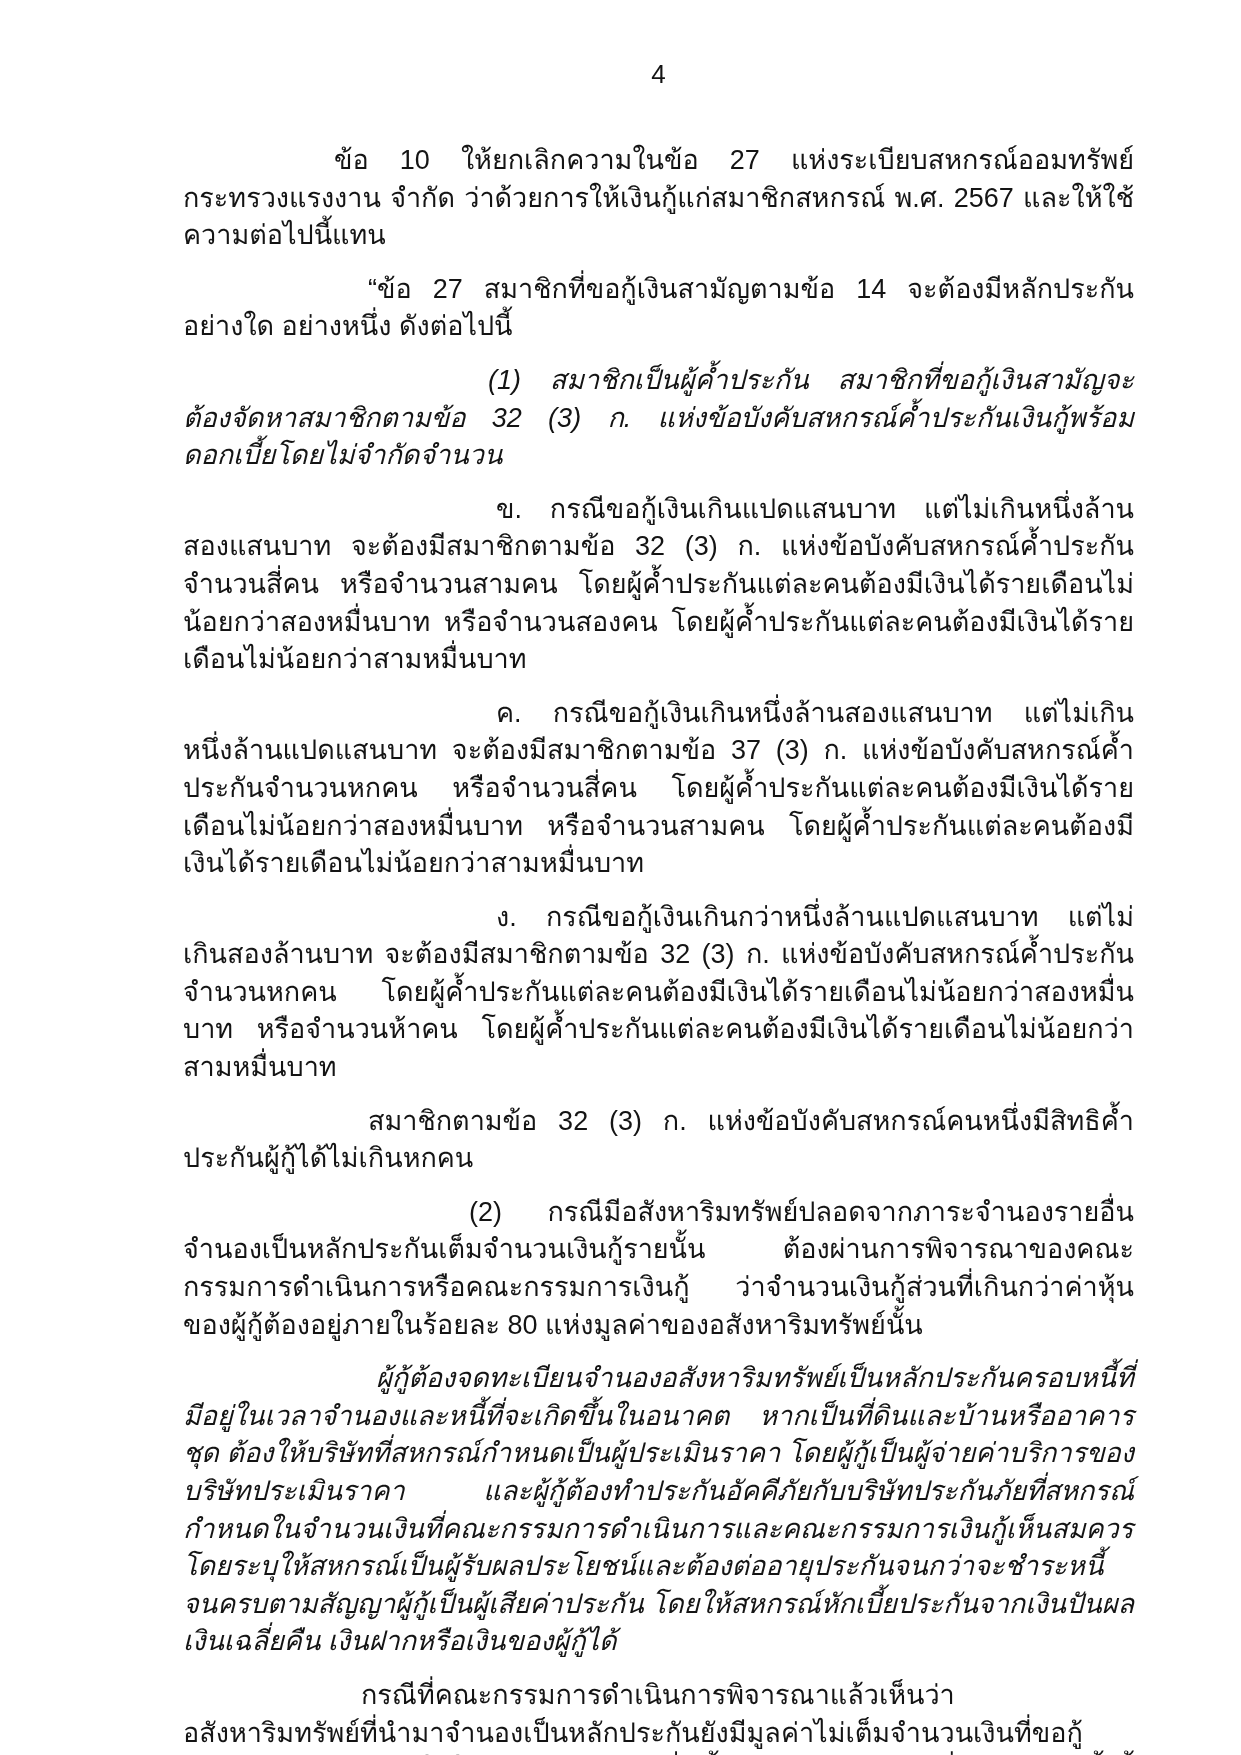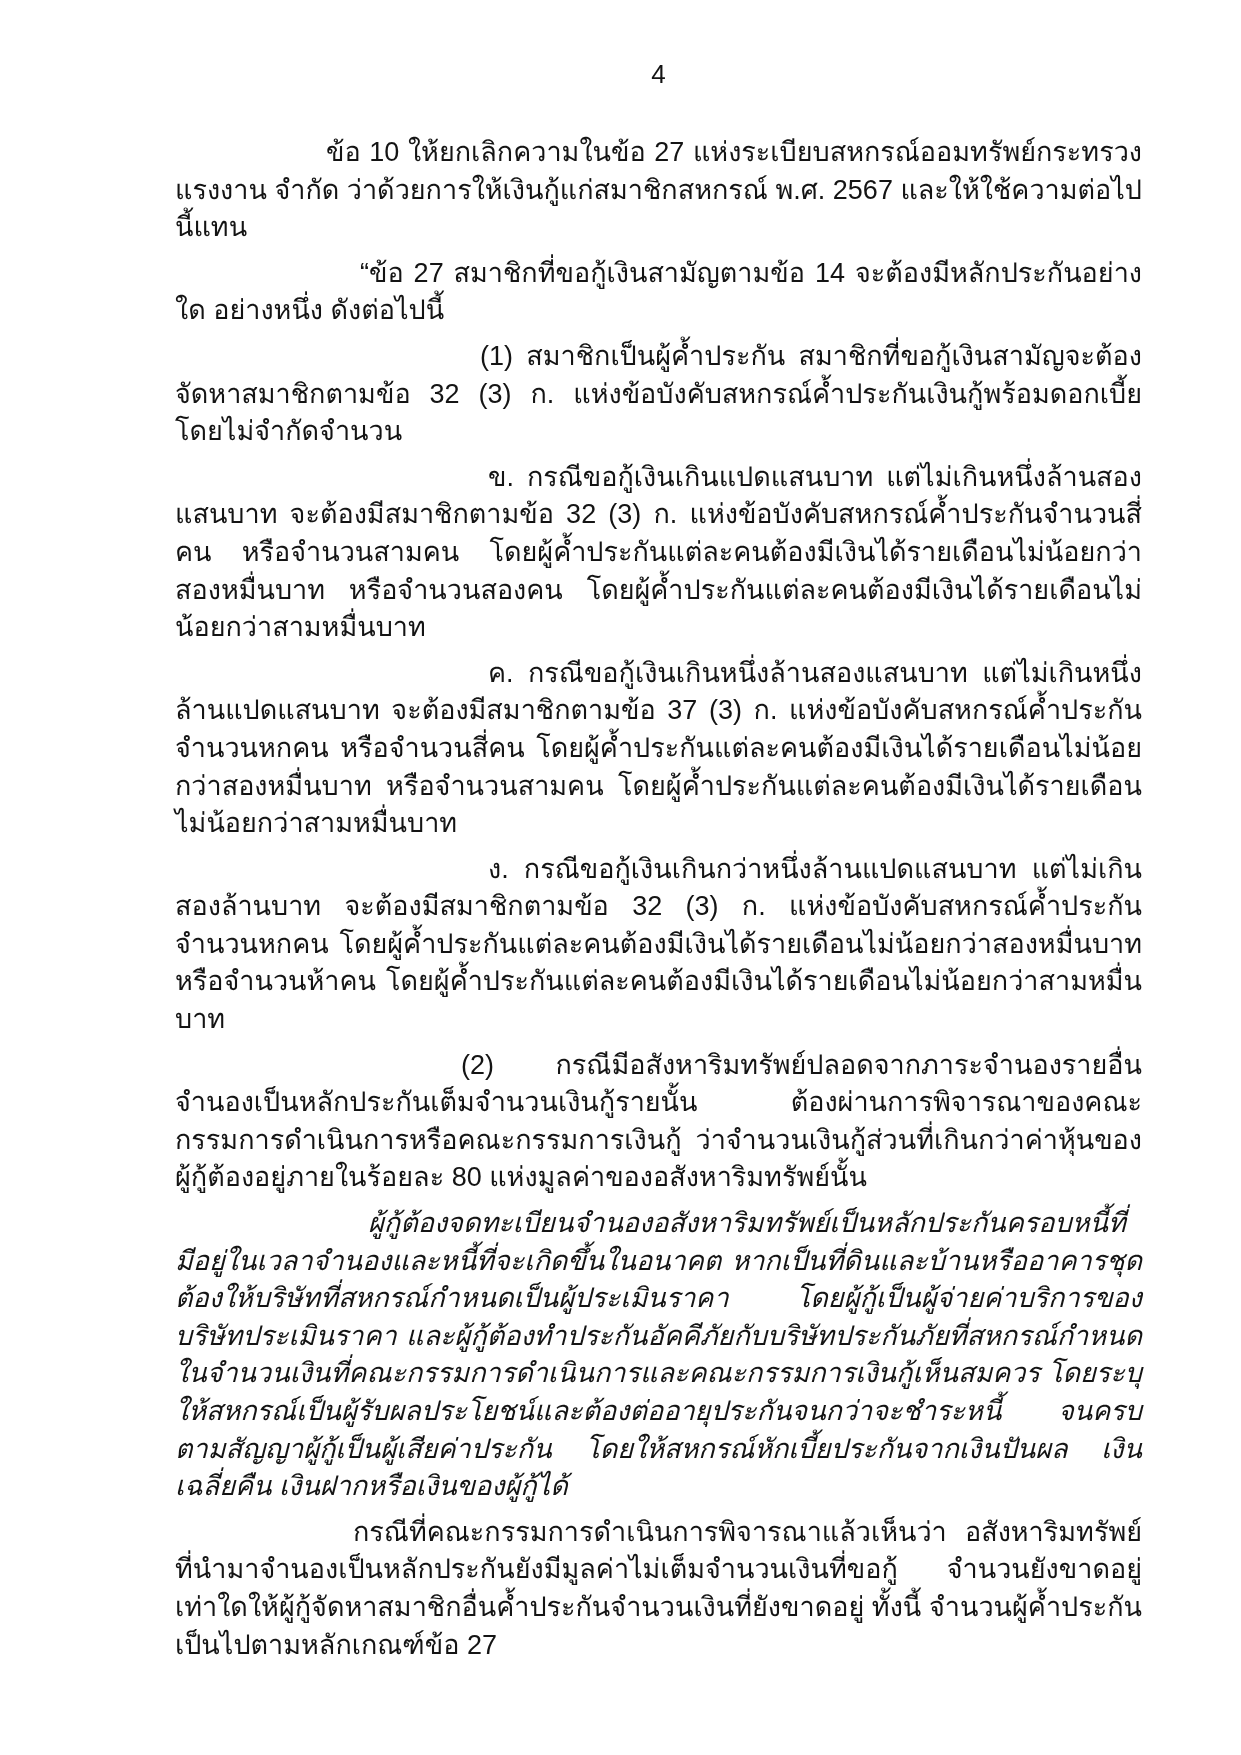--- a/index.html
+++ b/index.html
@@ -29,46 +29,47 @@
   .content {
     position: absolute;
     top: 126px;
     left: 167px;
     width: 983px;
     font-size: 27px;
     line-height: 37.6px;
     text-align: justify;
   }
   .content p {
-    margin: 8px;
+    margin: 16px;
     padding: 0;
   }
   
   .ind-a { text-indent: 151px; }  
   .ind-b { text-indent: 185px; }  
-  .ind-c { text-indent: 305px; }  
+  .ind-c { text-indent: 305px; font-style: italic; }  
   .ind-d { text-indent: 313px; }  
   .ind-e { text-indent: 286px; }  
   .ind-g { text-indent: 193px; font-style: italic; }  
   .ind-h { text-indent: 200px; }  
   .ind-i { text-indent: 178px; }
 </style>
 </head>
 <body>
 
 <div class="page">
 
   <div class="page-number">4</div>
 
   <div class="content">
     <p class="ind-a">ข้อ 10 ให้ยกเลิกความในข้อ 27 แห่งระเบียบสหกรณ์ออมทรัพย์กระทรวงแรงงาน จำกัด ว่าด้วยการให้เงินกู้แก่สมาชิกสหกรณ์ พ.ศ. 2567 และให้ใช้ความต่อไปนี้แทน</p>
     <p class="ind-b">“ข้อ 27 สมาชิกที่ขอกู้เงินสามัญตามข้อ 14 จะต้องมีหลักประกันอย่างใด อย่างหนึ่ง ดังต่อไปนี้</p>
     <p class="ind-c">(1) สมาชิกเป็นผู้ค้ำประกัน สมาชิกที่ขอกู้เงินสามัญจะต้องจัดหาสมาชิกตามข้อ 32 (3) ก. แห่งข้อบังคับสหกรณ์ค้ำประกันเงินกู้พร้อมดอกเบี้ยโดยไม่จำกัดจำนวน</p>
     <p class="ind-d">ข. กรณีขอกู้เงินเกินแปดแสนบาท แต่ไม่เกินหนึ่งล้านสองแสนบาท จะต้องมีสมาชิกตามข้อ 32 (3) ก. แห่งข้อบังคับสหกรณ์ค้ำประกันจำนวนสี่คน หรือจำนวนสามคน โดยผู้ค้ำประกันแต่ละคนต้องมีเงินได้รายเดือนไม่น้อยกว่าสองหมื่นบาท หรือจำนวนสองคน โดยผู้ค้ำประกันแต่ละคนต้องมีเงินได้รายเดือนไม่น้อยกว่าสามหมื่นบาท</p>
     <p class="ind-d">ค. กรณีขอกู้เงินเกินหนึ่งล้านสองแสนบาท แต่ไม่เกินหนึ่งล้านแปดแสนบาท จะต้องมีสมาชิกตามข้อ 37 (3) ก. แห่งข้อบังคับสหกรณ์ค้ำประกันจำนวนหกคน หรือจำนวนสี่คน โดยผู้ค้ำประกันแต่ละคนต้องมีเงินได้รายเดือนไม่น้อยกว่าสองหมื่นบาท หรือจำนวนสามคน โดยผู้ค้ำประกันแต่ละคนต้องมีเงินได้รายเดือนไม่น้อยกว่าสามหมื่นบาท</p>
     <p class="ind-d">ง. กรณีขอกู้เงินเกินกว่าหนึ่งล้านแปดแสนบาท แต่ไม่เกินสองล้านบาท จะต้องมีสมาชิกตามข้อ 32 (3) ก. แห่งข้อบังคับสหกรณ์ค้ำประกันจำนวนหกคน โดยผู้ค้ำประกันแต่ละคนต้องมีเงินได้รายเดือนไม่น้อยกว่าสองหมื่นบาท หรือจำนวนห้าคน โดยผู้ค้ำประกันแต่ละคนต้องมีเงินได้รายเดือนไม่น้อยกว่าสามหมื่นบาท</p>
+    <p class="ind-b">สมาชิกตามข้อ 32 (3) ก. แห่งข้อบังคับสหกรณ์คนหนึ่งมีสิทธิค้ำประกันผู้กู้ได้ไม่เกินหกคน</p>
     <p class="ind-e">(2) กรณีมีอสังหาริมทรัพย์ปลอดจากภาระจำนองรายอื่น จำนองเป็นหลักประกันเต็มจำนวนเงินกู้รายนั้น ต้องผ่านการพิจารณาของคณะกรรมการดำเนินการหรือคณะกรรมการเงินกู้ ว่าจำนวนเงินกู้ส่วนที่เกินกว่าค่าหุ้นของผู้กู้ต้องอยู่ภายในร้อยละ 80 แห่งมูลค่าของอสังหาริมทรัพย์นั้น</p>
     <p class="ind-g">ผู้กู้ต้องจดทะเบียนจำนองอสังหาริมทรัพย์เป็นหลักประกันครอบหนี้ที่มีอยู่ในเวลาจำนองและหนี้ที่จะเกิดขึ้นในอนาคต หากเป็นที่ดินและบ้านหรืออาคารชุด ต้องให้บริษัทที่สหกรณ์กำหนดเป็นผู้ประเมินราคา โดยผู้กู้เป็นผู้จ่ายค่าบริการของบริษัทประเมินราคา และผู้กู้ต้องทำประกันอัคคีภัยกับบริษัทประกันภัยที่สหกรณ์กำหนดในจำนวนเงินที่คณะกรรมการดำเนินการและคณะกรรมการเงินกู้เห็นสมควร โดยระบุให้สหกรณ์เป็นผู้รับผลประโยชน์และต้องต่ออายุประกันจนกว่าจะชำระหนี้ จนครบตามสัญญาผู้กู้เป็นผู้เสียค่าประกัน โดยให้สหกรณ์หักเบี้ยประกันจากเงินปันผล เงินเฉลี่ยคืน เงินฝากหรือเงินของผู้กู้ได้</p>
     <p class="ind-i">กรณีที่คณะกรรมการดำเนินการพิจารณาแล้วเห็นว่า อสังหาริมทรัพย์ที่นำมาจำนองเป็นหลักประกันยังมีมูลค่าไม่เต็มจำนวนเงินที่ขอกู้ จำนวนยังขาดอยู่เท่าใดให้ผู้กู้จัดหาสมาชิกอื่นค้ำประกันจำนวนเงินที่ยังขาดอยู่ ทั้งนี้ จำนวนผู้ค้ำประกันเป็นไปตามหลักเกณฑ์ข้อ 27</p>
 
   </div>
 
 </div>
 
 </body></html>

